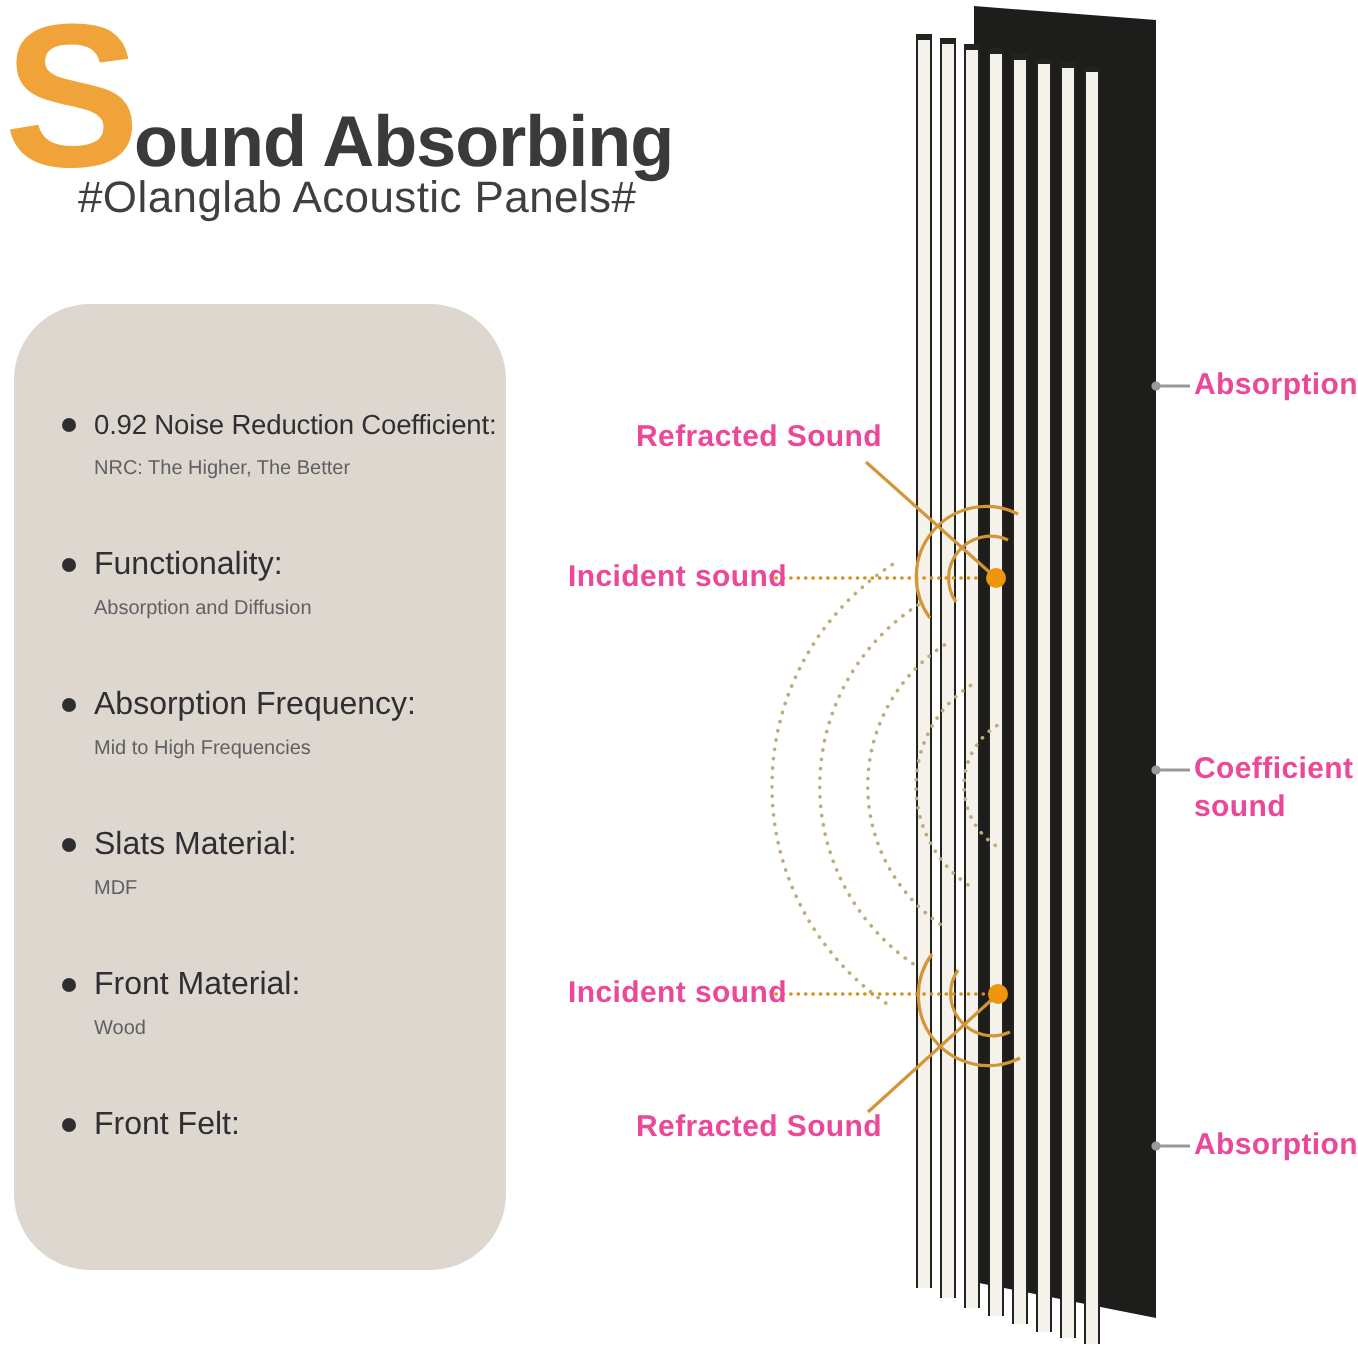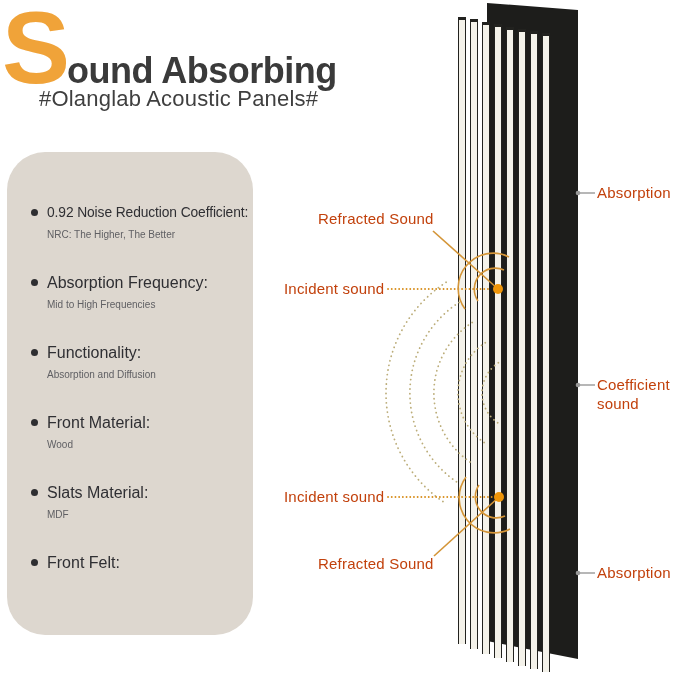--- a/index.html
+++ b/index.html
@@ -27,21 +27,21 @@
   
   .backing { position:absolute; left:487px; top:3px; width:91px; height:656px;
              background:#1D1D1B; z-index:1;
              clip-path:polygon(0 0, 100% 7px, 100% 100%, 0 calc(100% - 18px)); }
   .slat { position:absolute; width:8px; background:#F4F2EA; z-index:2;
           border-left:1.6px solid #22221f; border-right:1.6px solid #22221f;
           border-top:3px solid #22221f; }
   .diagram-svg { position:absolute; left:0; top:0; z-index:3; pointer-events:none; }
 
   
-  .dlabel { position:absolute; z-index:4; font-size:15px; font-weight:400; color:#c2410c;
+  .dlabel { position:absolute; z-index:4; font-size:15px; font-weight:700; color:#ec4899;
             letter-spacing:0.2px; white-space:nowrap; }
   .lbl-refracted-upper { left:318px; top:210px; }
   .lbl-incident-upper  { left:284px; top:280px; }
   .lbl-incident-lower  { left:284px; top:488px; }
   .lbl-refracted-lower { left:318px; top:555px; }
   .lbl-transmitted     { left:597px; top:375px; line-height:19px; }
   .lbl-absorption-top  { left:597px; top:184px; }
   .lbl-absorption-bot  { left:597px; top:564px; }
 </style>
 </head>
@@ -53,37 +53,37 @@
 <div class="subtitle">#Olanglab Acoustic Panels#</div>
 
 <div class="card">
   <div class="feature-item">
     <span class="bullet"></span>
     <div class="feature-title">0.92 Noise Reduction Coefficient:</div>
     <div class="feature-detail">NRC: The Higher, The Better</div>
   </div>
   <div class="feature-item">
     <span class="bullet"></span>
+    <div class="feature-title">Functionality:</div>
+    <div class="feature-detail">Absorption and Diffusion</div>
+  </div>
+  <div class="feature-item">
+    <span class="bullet"></span>
     <div class="feature-title">Absorption Frequency:</div>
     <div class="feature-detail">Mid to High Frequencies</div>
   </div>
   <div class="feature-item">
     <span class="bullet"></span>
-    <div class="feature-title">Functionality:</div>
-    <div class="feature-detail">Absorption and Diffusion</div>
+    <div class="feature-title">Slats Material:</div>
+    <div class="feature-detail">MDF</div>
   </div>
   <div class="feature-item">
     <span class="bullet"></span>
     <div class="feature-title">Front Material:</div>
     <div class="feature-detail">Wood</div>
-  </div>
-  <div class="feature-item">
-    <span class="bullet"></span>
-    <div class="feature-title">Slats Material:</div>
-    <div class="feature-detail">MDF</div>
   </div>
   <div class="feature-item">
     <span class="bullet"></span>
     <div class="feature-title">Front Felt:</div>
   </div>
 </div>
 
 <div class="backing"></div>
 <div class="slat" style="left:458px; top:17px; height:627px;"></div>
 <div class="slat" style="left:470px; top:19px; height:630px;"></div>

